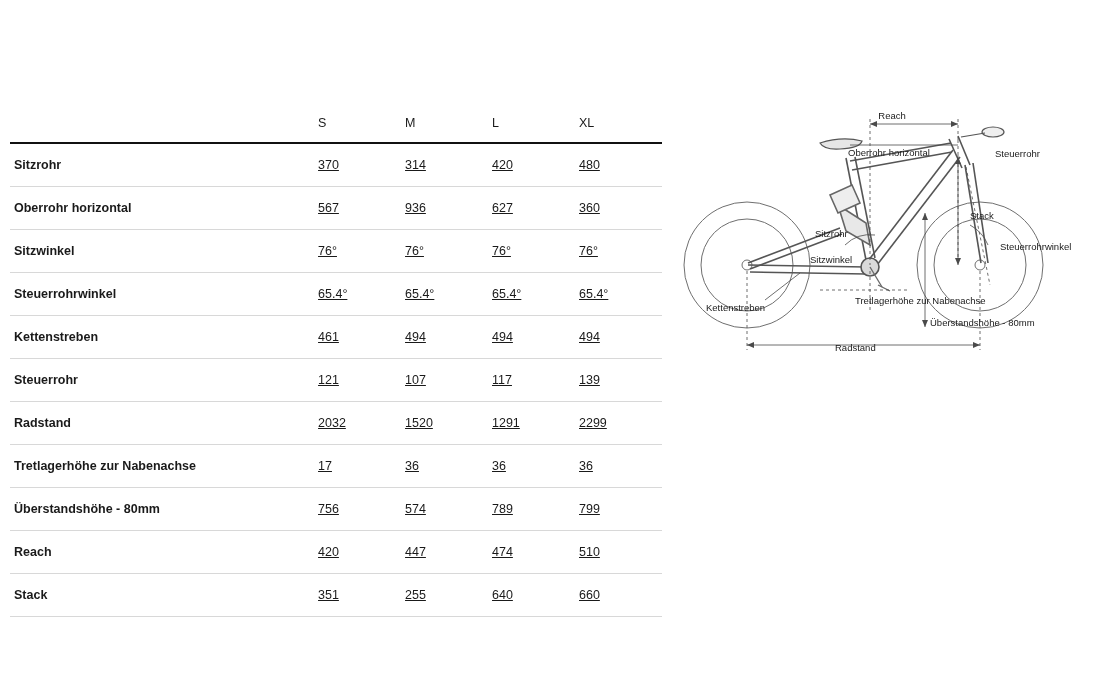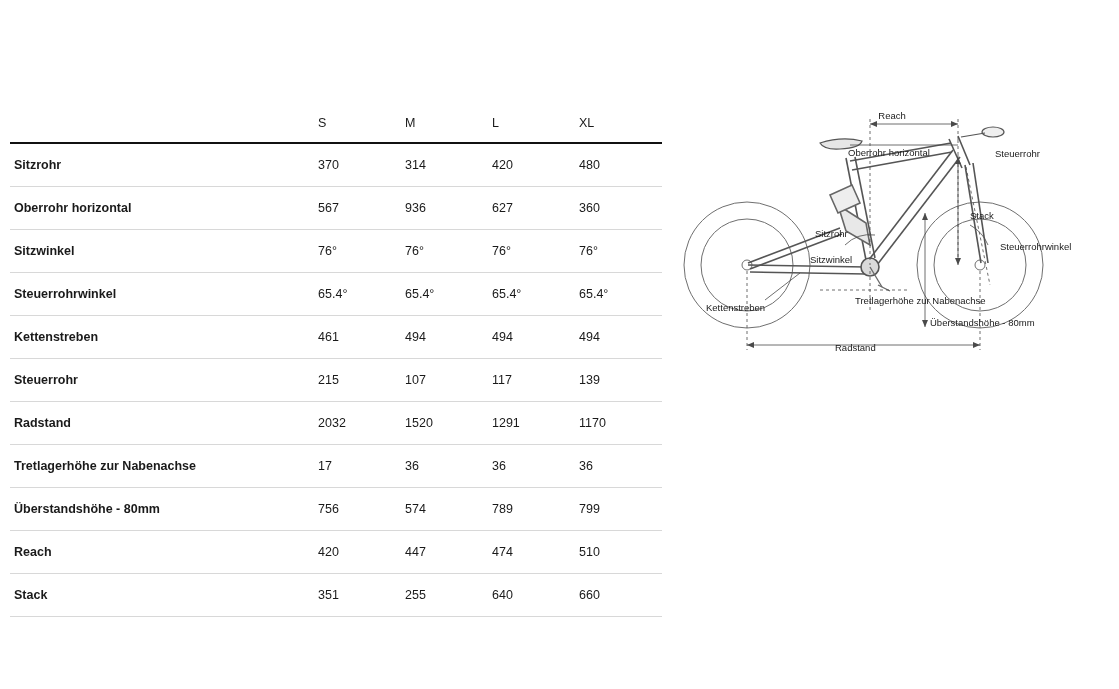--- a/index.html
+++ b/index.html
@@ -59,20 +59,21 @@
   }
   table.geo td.val, table.geo th.size {
     width: 80px;
     font-weight: normal;
   }
   table.geo th.size {
     padding-left: 4px;
   }
   table.geo td.val {
     padding-left: 4px;
+    text-decoration: underline;
   }
 
   
   .diagram {
     position: absolute;
     left: 670px;
     top: 95px;
     width: 440px;
     height: 290px;
   }
@@ -132,31 +133,31 @@
         </tr>
         <tr>
           <td class="label">Kettenstreben</td>
           <td class="val">461</td>
           <td class="val">494</td>
           <td class="val">494</td>
           <td class="val">494</td>
         </tr>
         <tr>
           <td class="label">Steuerrohr</td>
-          <td class="val">215</td>
+          <td class="val">121</td>
           <td class="val">107</td>
           <td class="val">117</td>
           <td class="val">139</td>
         </tr>
         <tr>
           <td class="label">Radstand</td>
           <td class="val">2032</td>
           <td class="val">1520</td>
           <td class="val">1291</td>
-          <td class="val">1170</td>
+          <td class="val">2299</td>
         </tr>
         <tr>
           <td class="label">Tretlagerhöhe zur Nabenachse</td>
           <td class="val">17</td>
           <td class="val">36</td>
           <td class="val">36</td>
           <td class="val">36</td>
         </tr>
         <tr>
           <td class="label">Überstandshöhe - 80mm</td>

